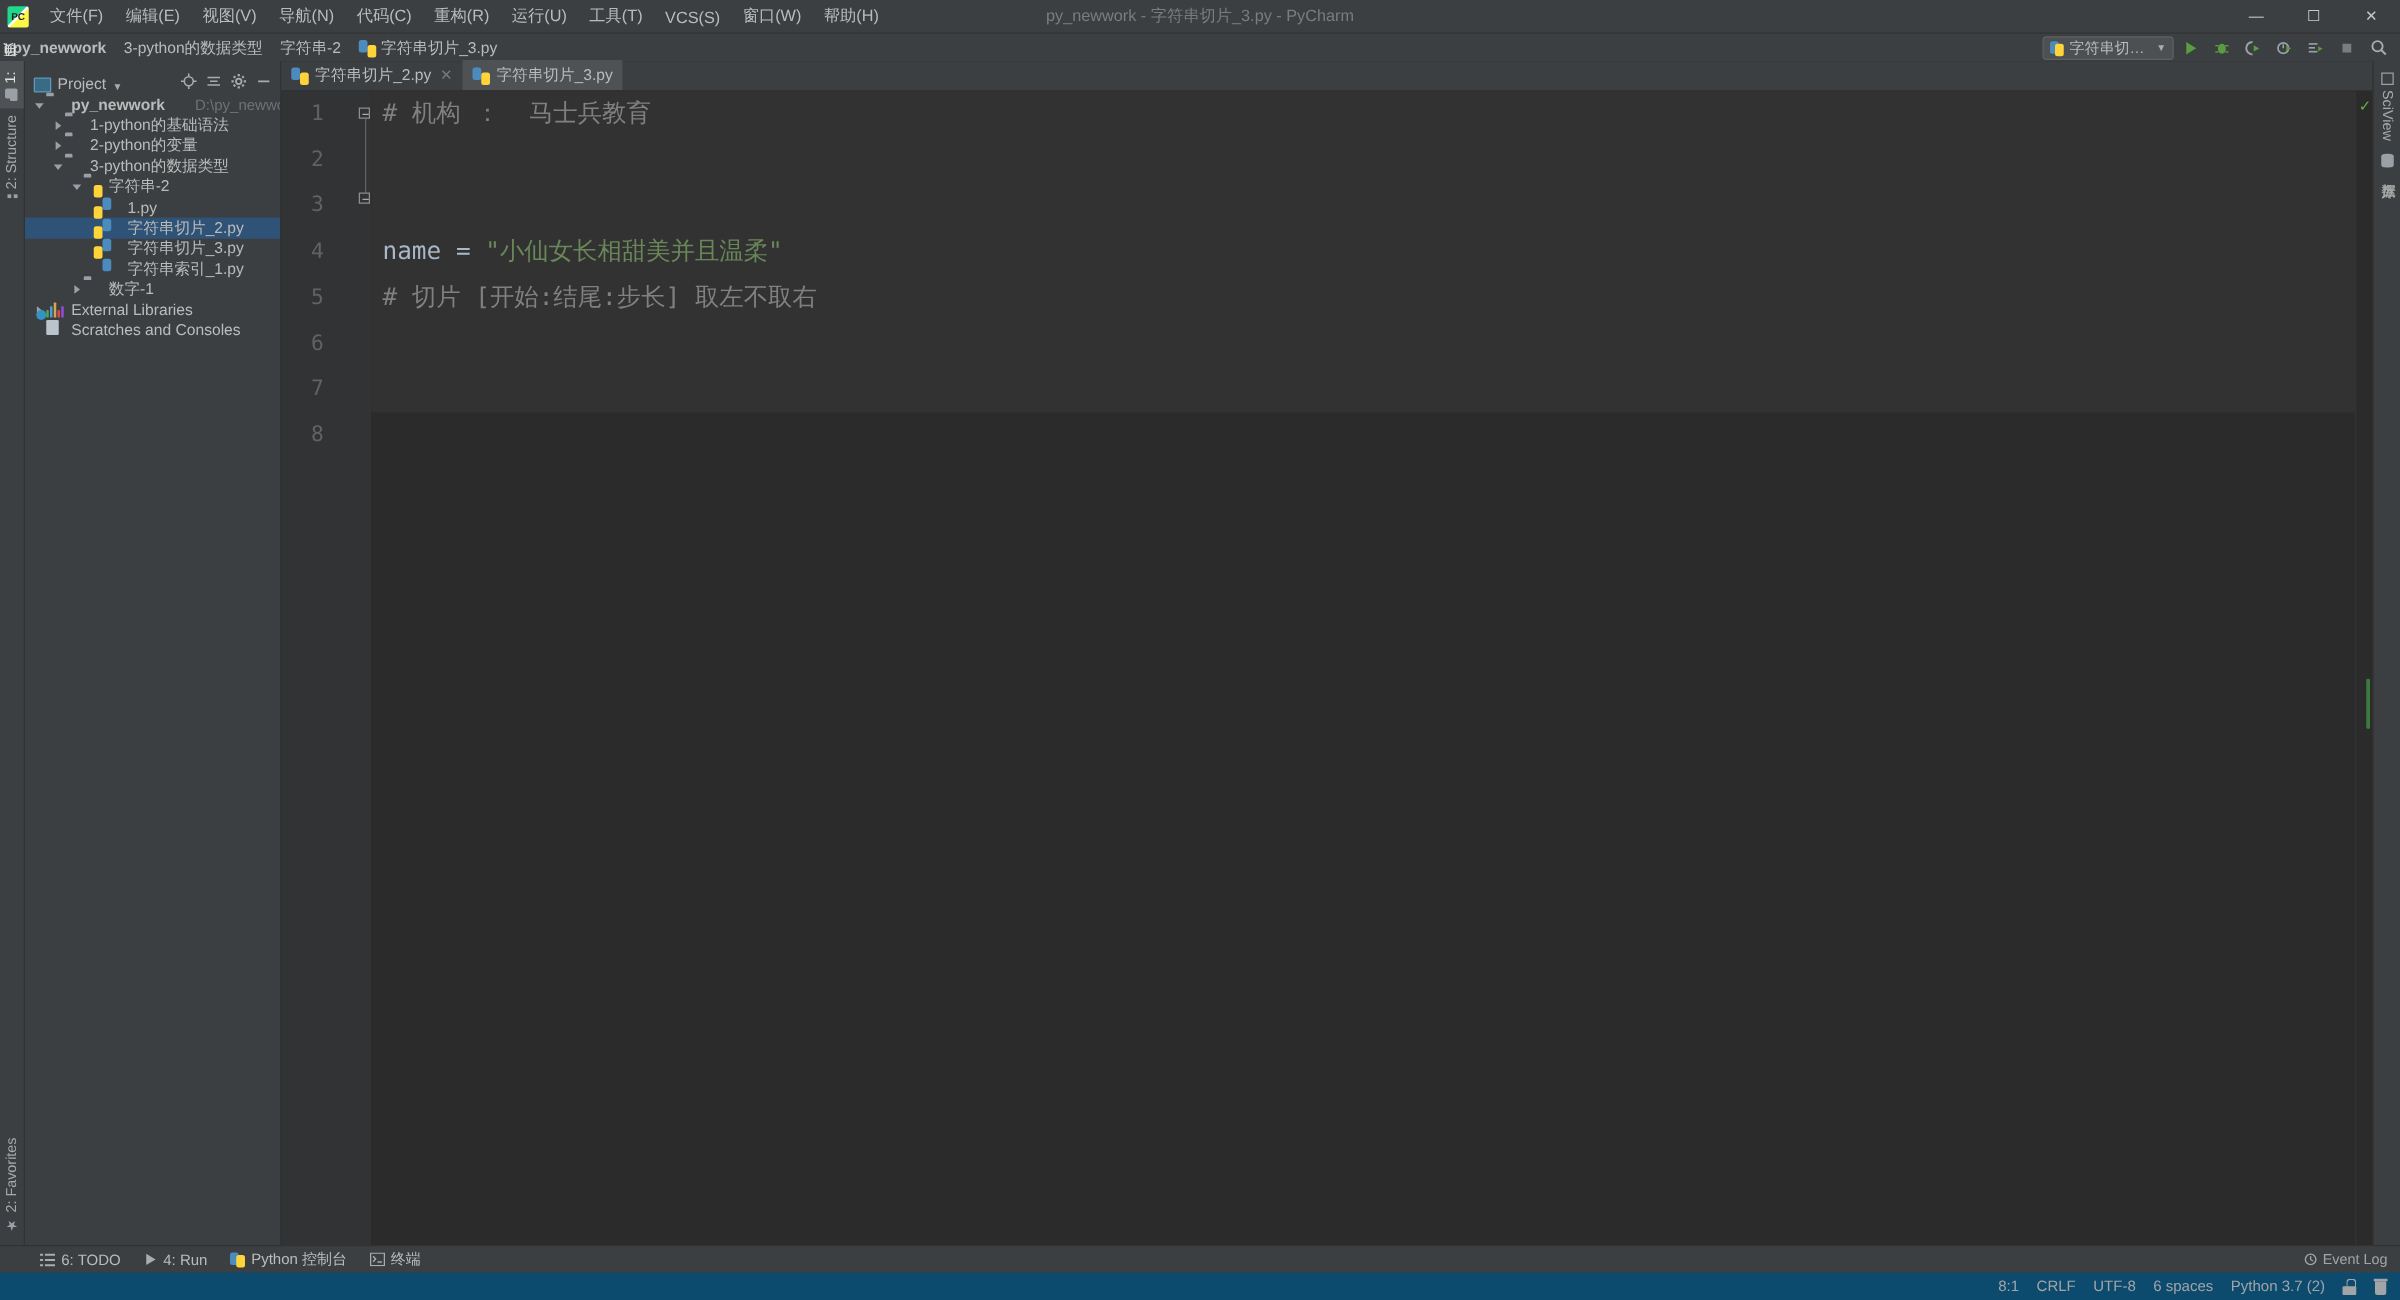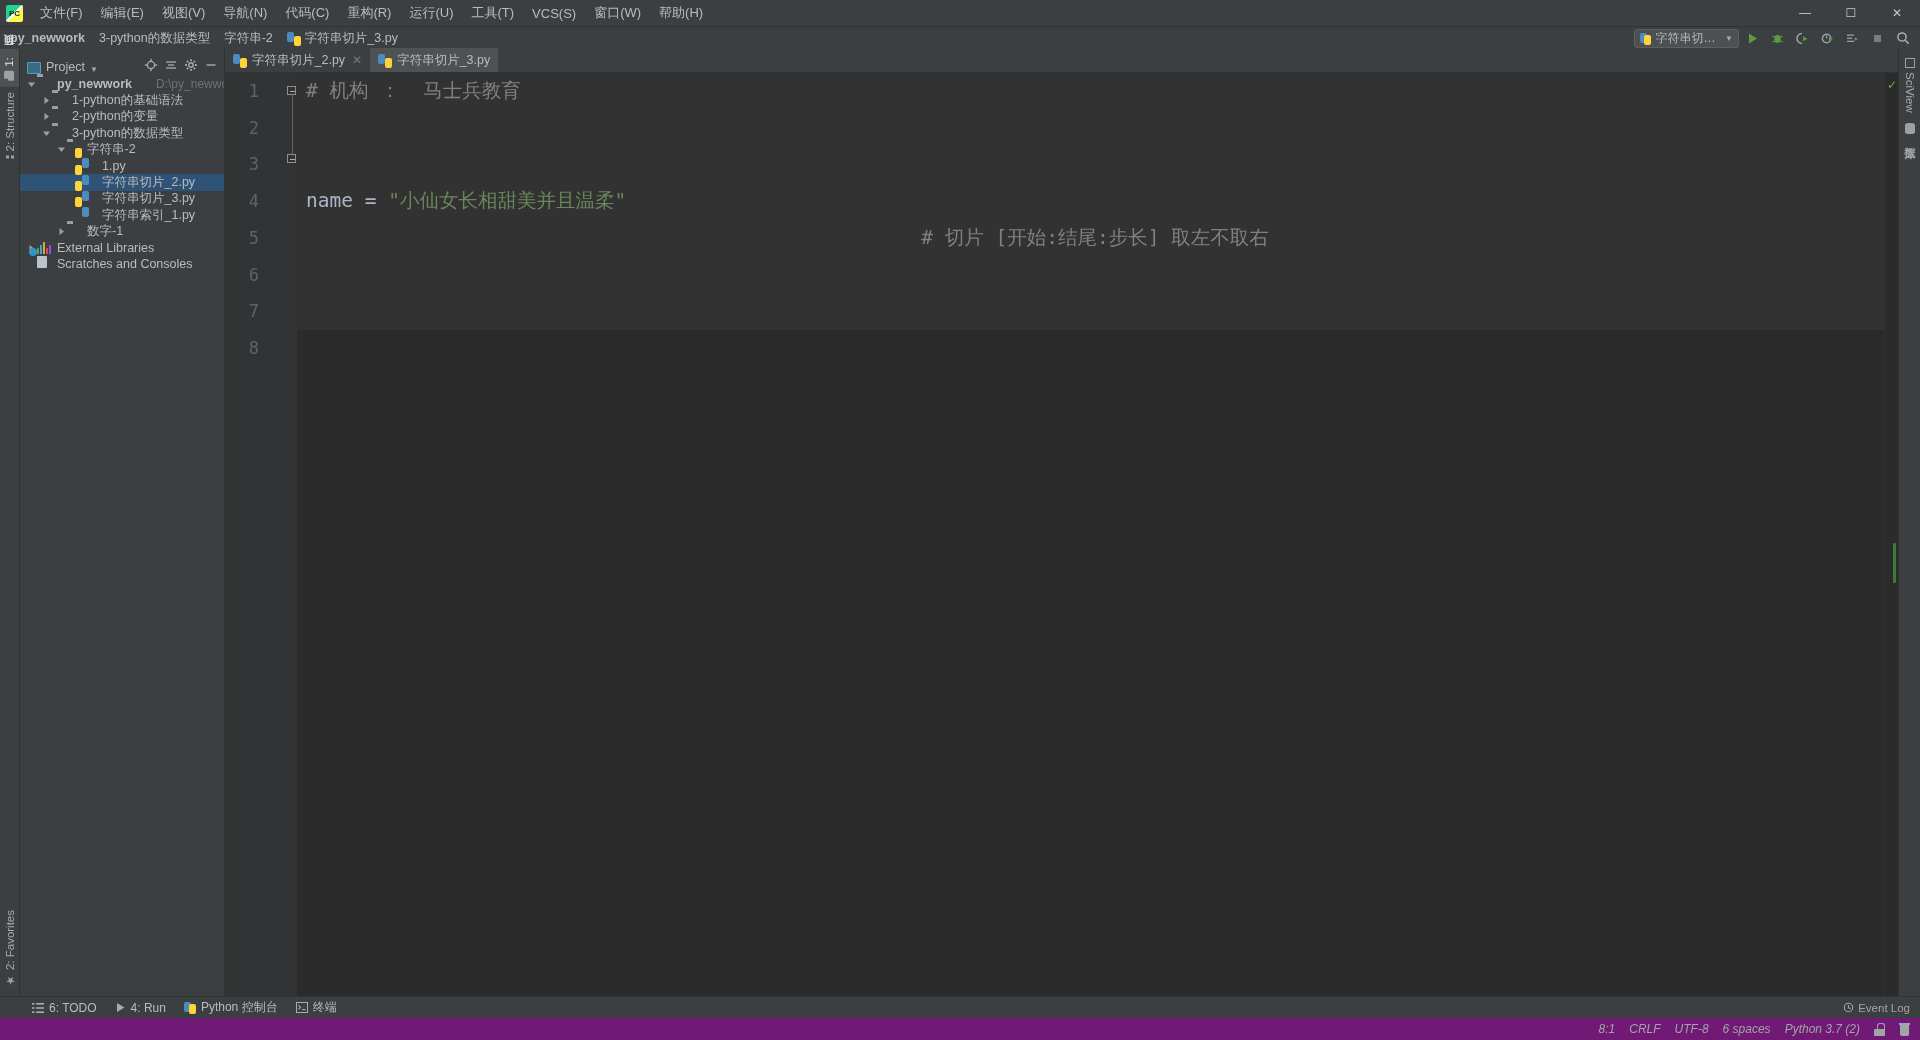--- a/index.html
+++ b/index.html
@@ -188,22 +188,22 @@
     border-top:1px solid #323232; padding-left:24px; gap:2px;
   }
   .btab {
     display:flex; align-items:center; gap:5px; padding:2px 8px; font-size:12px; color:#bbbbbb;
     white-space:nowrap;
   }
   .bot-right { margin-left:auto; display:flex; align-items:center; gap:6px; padding-right:10px; }
 
   
   .statusbar {
-    height:22px; background:#701a75; display:flex; align-items:center; flex:0 0 22px;
-    font-size:12px; color:#a2a5a7; padding-left:24px;font-style:italic;
+    height:22px; background:#0c4a6e; display:flex; align-items:center; flex:0 0 22px;
+    font-size:12px; color:#a2a5a7; padding-left:24px;
   }
   .st-right { margin-left:auto; display:flex; align-items:center; gap:14px; padding-right:10px; }
   .st-item { white-space:nowrap; }
   .lockic { width:11px; height:13px; position:relative; }
   .lockic::before {
     content:""; position:absolute; bottom:0; left:0; width:11px; height:7px;
     background:#a2a5a7; border-radius:1px;
   }
   .lockic::after {
     content:""; position:absolute; top:0; left:2.5px; width:6px; height:6px;
@@ -234,20 +234,21 @@
     <div class="menu-item">编辑(E)</div>
     <div class="menu-item">视图(V)</div>
     <div class="menu-item">导航(N)</div>
     <div class="menu-item">代码(C)</div>
     <div class="menu-item">重构(R)</div>
     <div class="menu-item">运行(U)</div>
     <div class="menu-item">工具(T)</div>
     <div class="menu-item">VCS(S)</div>
     <div class="menu-item">窗口(W)</div>
     <div class="menu-item">帮助(H)</div>
+    <div class="win-title">py_newwork - 字符串切片_3.py - PyCharm</div>
     <div class="win-ctrls">
       <div class="win-btn">—</div>
       <div class="win-btn">☐</div>
       <div class="win-btn close">✕</div>
     </div>
   </div>
 
   <div class="navbar">
     <div class="crumb bold">py_newwork</div>
     <div class="crumb">3-python的数据类型</div>
@@ -511,21 +512,21 @@
             <div class="gnum" style="top: 220.2px;">7</div>
             <div class="gnum" style="top: 256.9px;">8</div>
           </div>
 
         <div class="code" id="code">
             <div class="codeblock-hl" style="top: 0px; height: 256.9px;"></div>
             <div class="cline" style="position: relative;"><span class="cm"># 机构 ：  马士兵教育</span></div>
             <div class="cline" style="position: relative;">&nbsp;</div>
             <div class="cline" style="position: relative;">&nbsp;</div>
             <div class="cline" style="position: relative;"><span class="cid">name</span><span class="cop"> = </span><span class="cstr">"小仙女长相甜美并且温柔"</span></div>
-            <div class="cline" style="position: relative; text-align: center;"><span class="cm"># 切片 [开始:结尾:步长] 取左不取右</span></div>
+            <div class="cline" style="position: relative;"><span class="cm"># 切片 [开始:结尾:步长] 取左不取右</span></div>
             <div class="cline" style="position: relative;">&nbsp;</div>
           </div>
 
         <div class="stripe">
           <span class="ok">✓</span>
           <span class="mark" style="top:470px;height:40px;background:#3b7a3b;"></span>
         </div>
       </div>
     </div>
 

